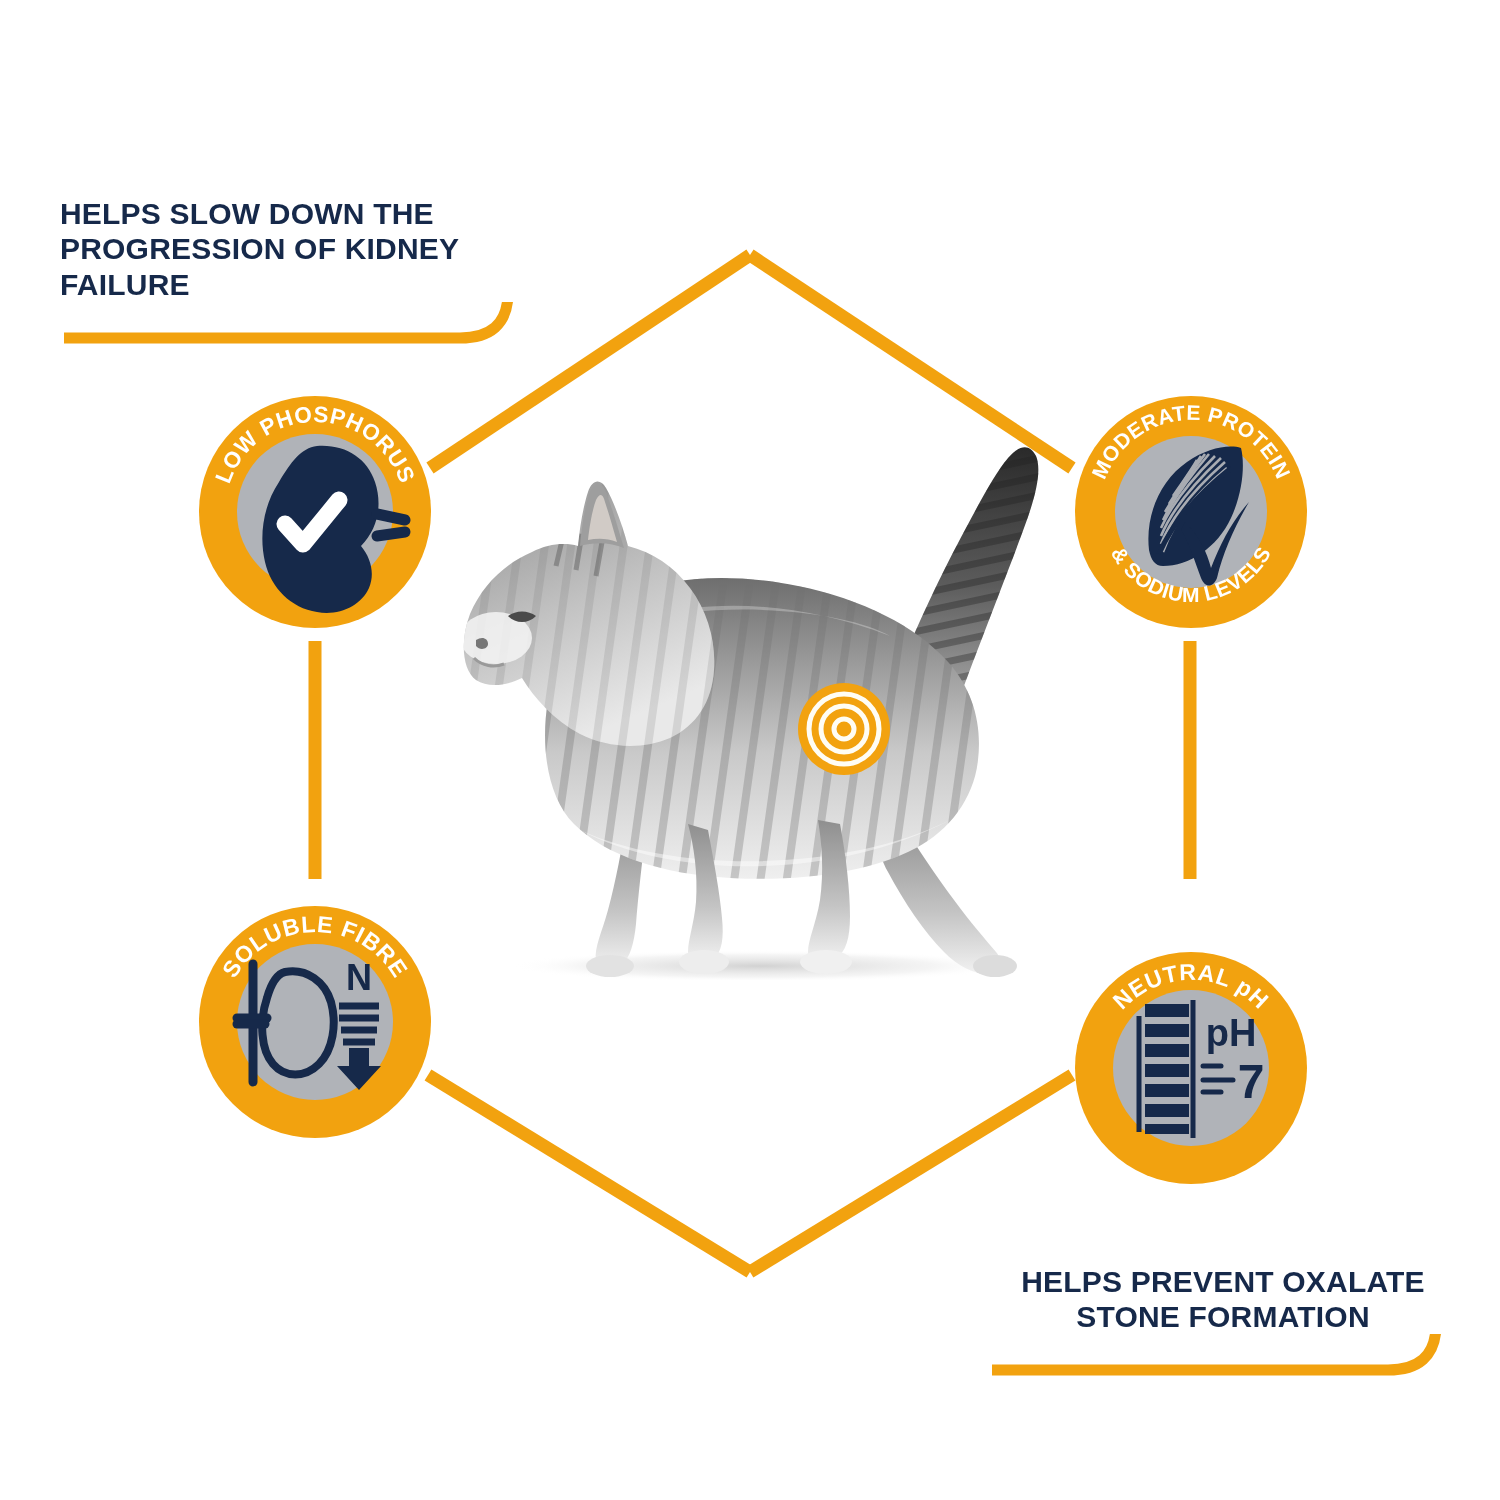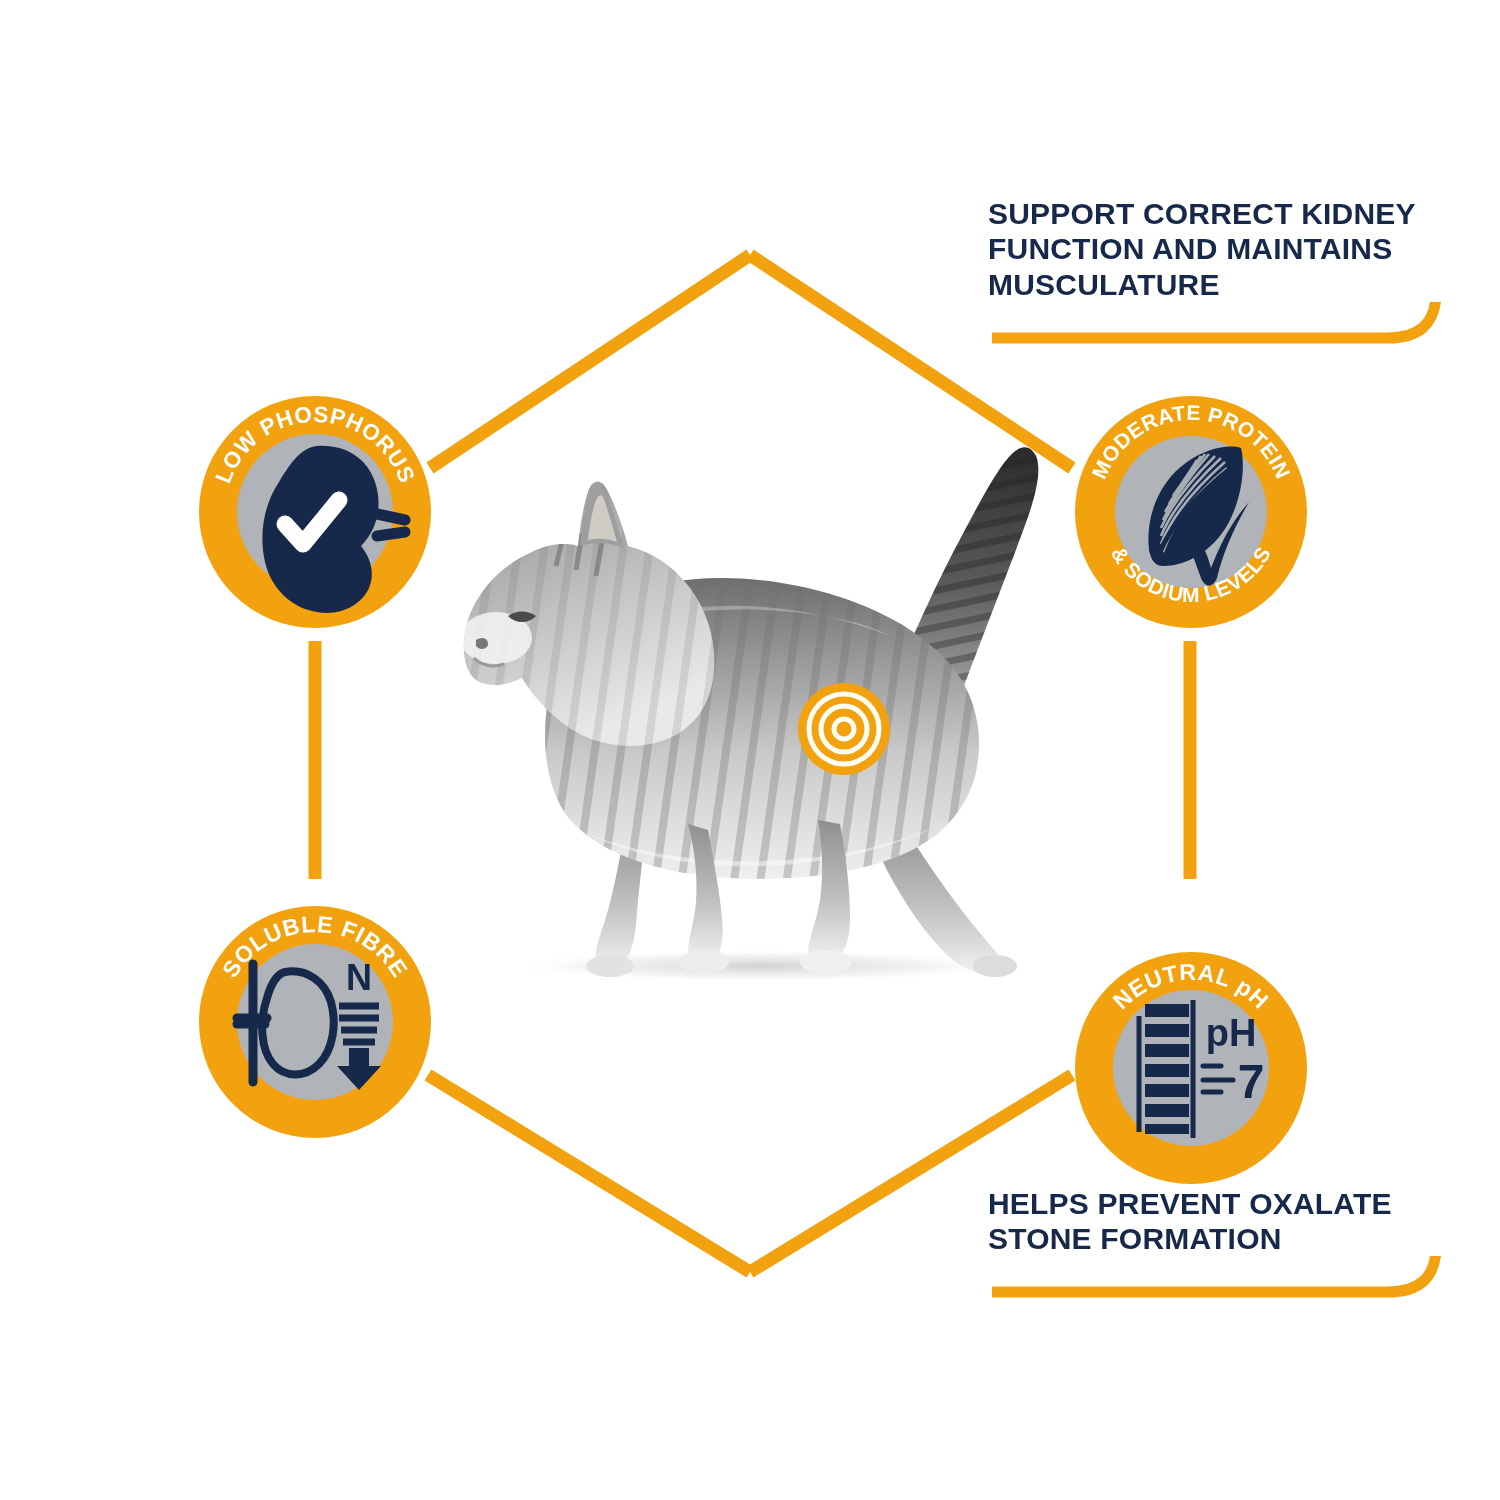--- a/index.html
+++ b/index.html
@@ -36,21 +36,21 @@
     left: 0;
     width: 470px;
     height: 64px;
     pointer-events: none;
   }
   .callout-rule svg { display: block; width: 470px; height: 64px; }
 
   #callout-tl { left: 60px;  top: 196px; }
   #callout-tr { left: 988px; top: 196px; }
   #callout-bl { left: 60px;  top: 1238px; }
-  #callout-br { left: 988px; top: 1186px; }
+  #callout-br { left: 988px; top: 1264px; text-align: center; }
 
   
   #hex-lines {
     position: absolute;
     left: 0; top: 0;
     width: 1500px; height: 1500px;
     pointer-events: none;
   }
 
   
@@ -443,31 +443,31 @@
           <path d="M128 140 L146 140"></path>
         </g>
         <text x="176" y="146" font-family="Liberation Sans, sans-serif" font-size="48" font-weight="bold" fill="#16294A" text-anchor="middle">7</text>
       </g>
       <text font-family="Liberation Sans, sans-serif" font-size="23" font-weight="bold" fill="#FFFFFF" letter-spacing="0.8">
         <textPath href="#arcTopNP" startOffset="50%" text-anchor="middle">NEUTRAL pH</textPath>
       </text>
     </svg>
   </div>
 
-
-  <div class="callout" id="callout-tr">
-    <div class="callout-text">SUPPORT CORRECT KIDNEY
-FUNCTION AND MAINTAINS
-MUSCULATURE</div>
+  <div class="callout" id="callout-tl">
+    <div class="callout-text">HELPS SLOW DOWN THE
+PROGRESSION OF KIDNEY
+FAILURE</div>
     <div class="callout-rule" style="top:106px">
       <svg viewBox="0 0 470 64" xmlns="http://www.w3.org/2000/svg">
         <path d="M 4 36 L 400 36 Q 446 36 448 -6" fill="none" stroke="#F2A20F" stroke-width="11" stroke-linecap="butt"></path>
       </svg>
     </div>
   </div>
+
 
 
   <div class="callout" id="callout-br">
     <div class="callout-text">HELPS PREVENT OXALATE
 STONE FORMATION</div>
     <div class="callout-rule" style="top:70px">
       <svg viewBox="0 0 470 64" xmlns="http://www.w3.org/2000/svg">
         <path d="M 4 36 L 400 36 Q 446 36 448 -6" fill="none" stroke="#F2A20F" stroke-width="11" stroke-linecap="butt"></path>
       </svg>
     </div>

